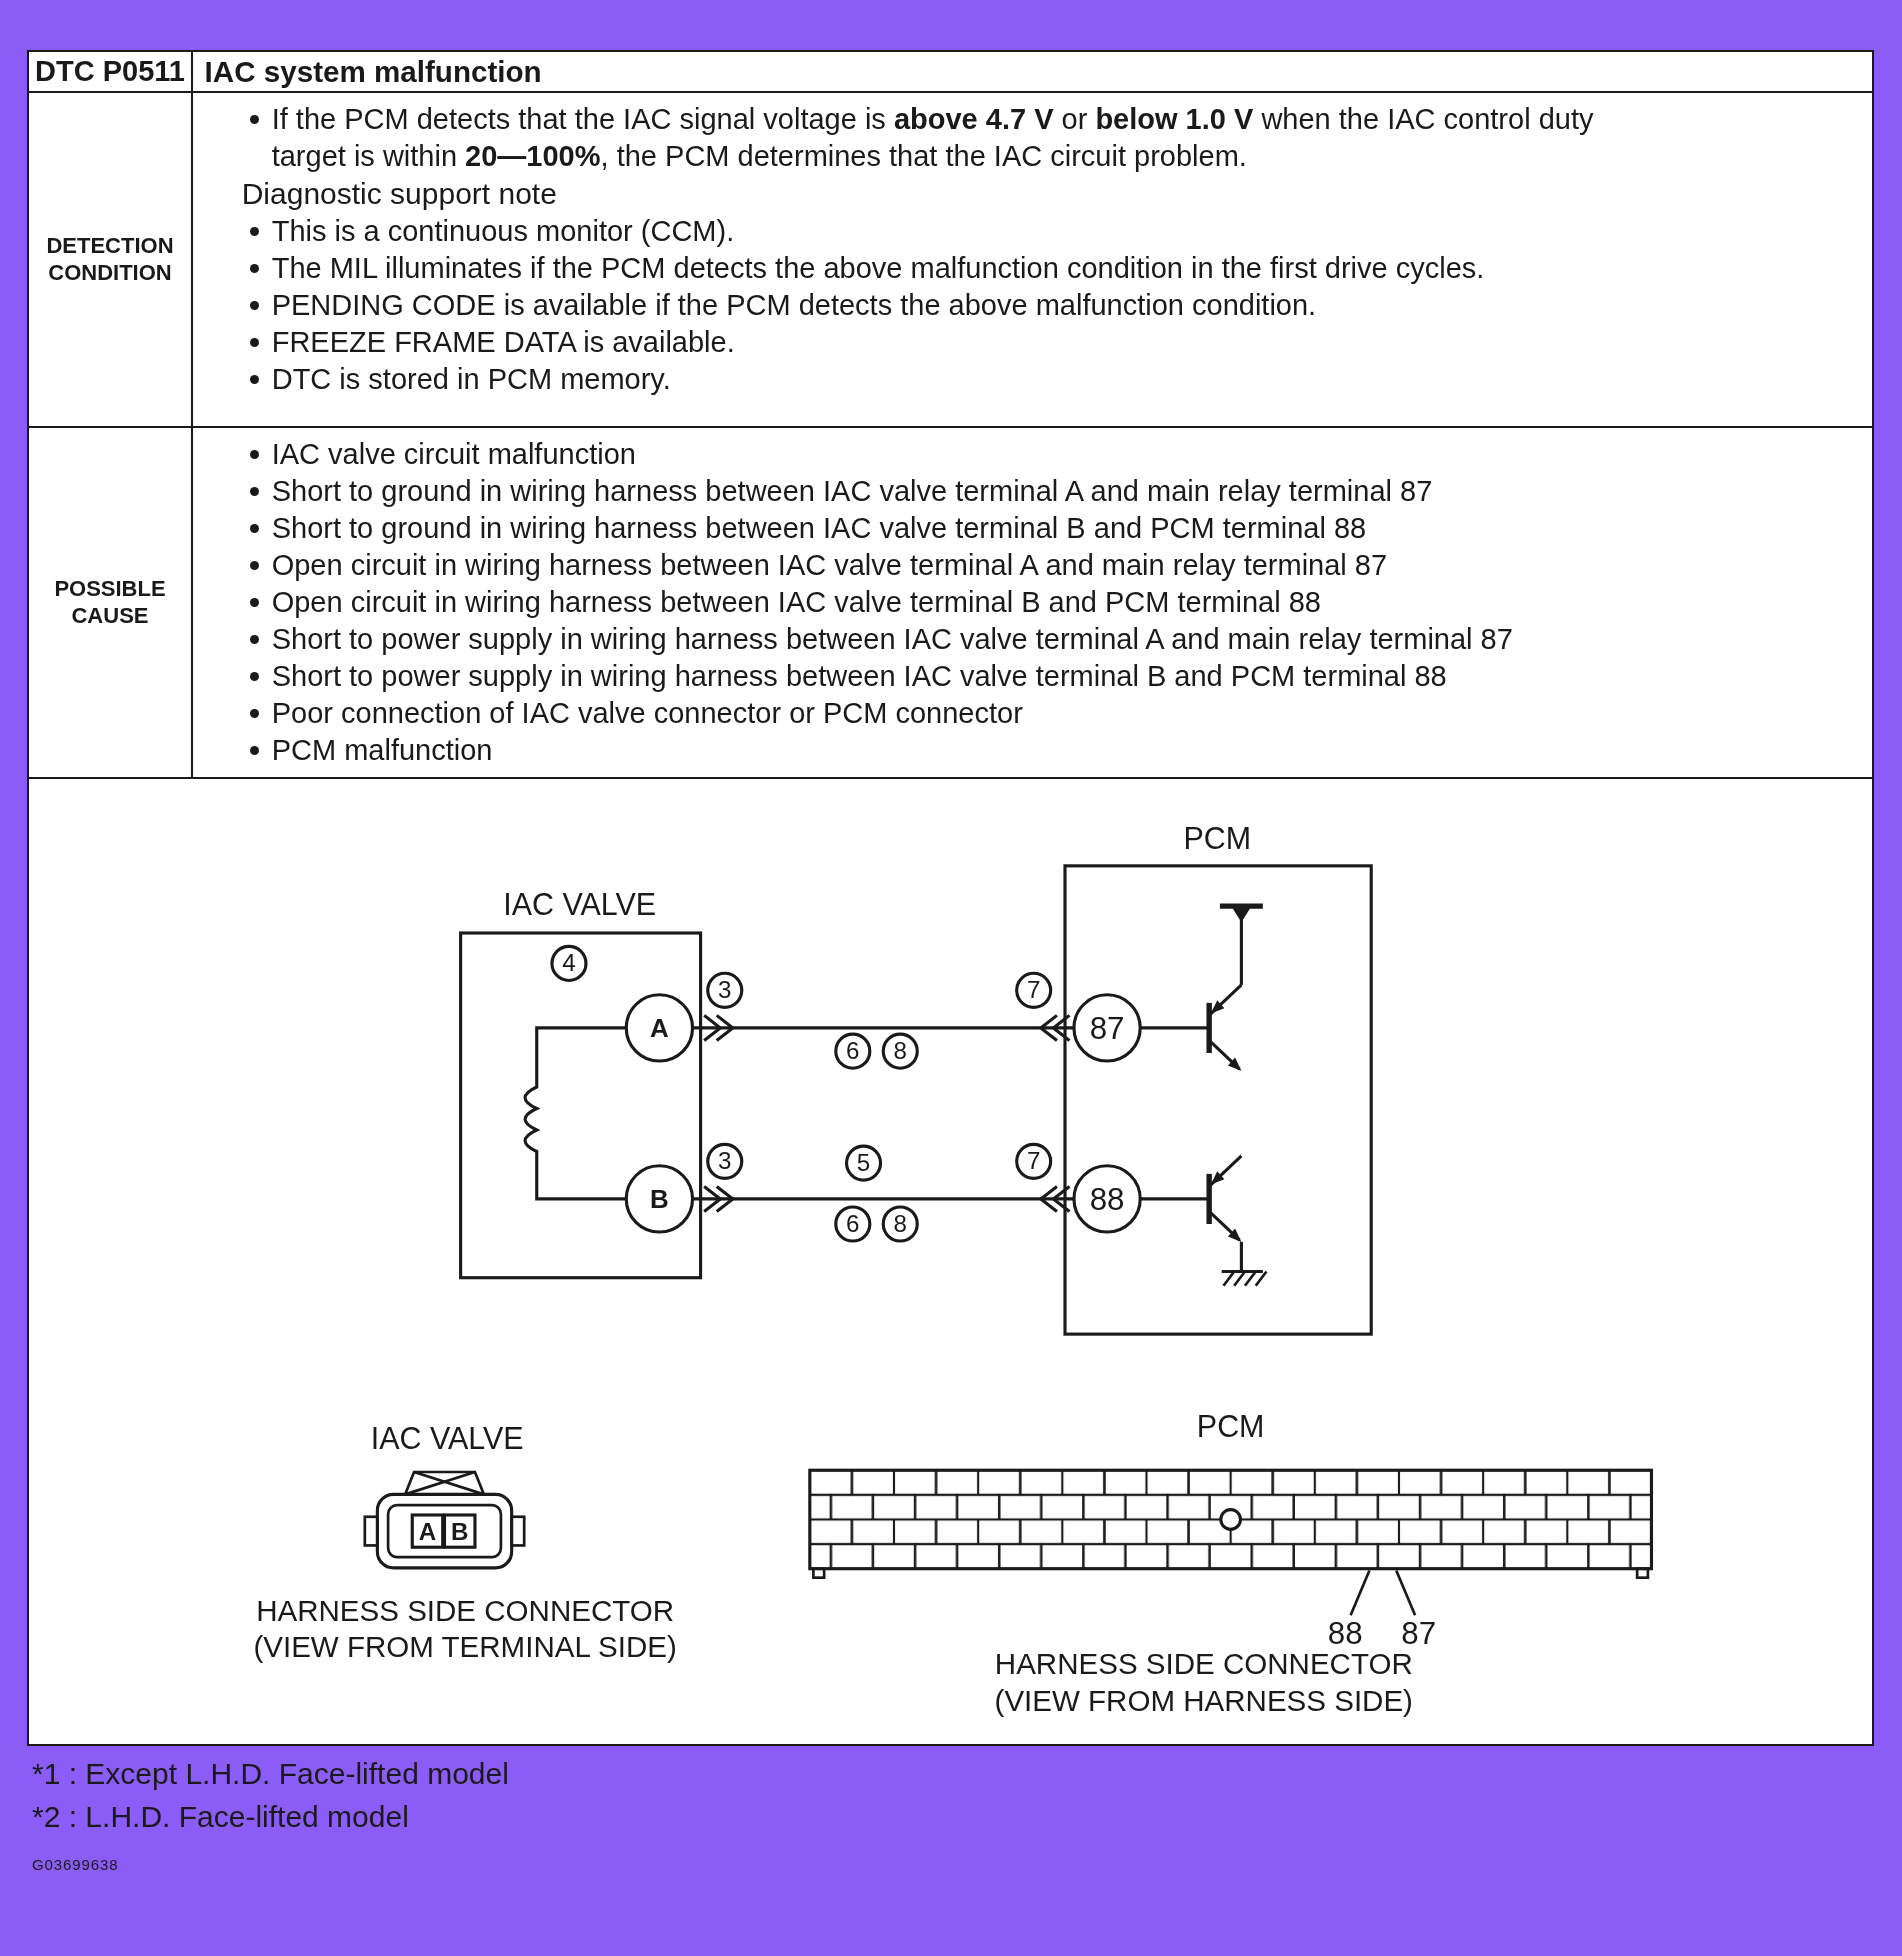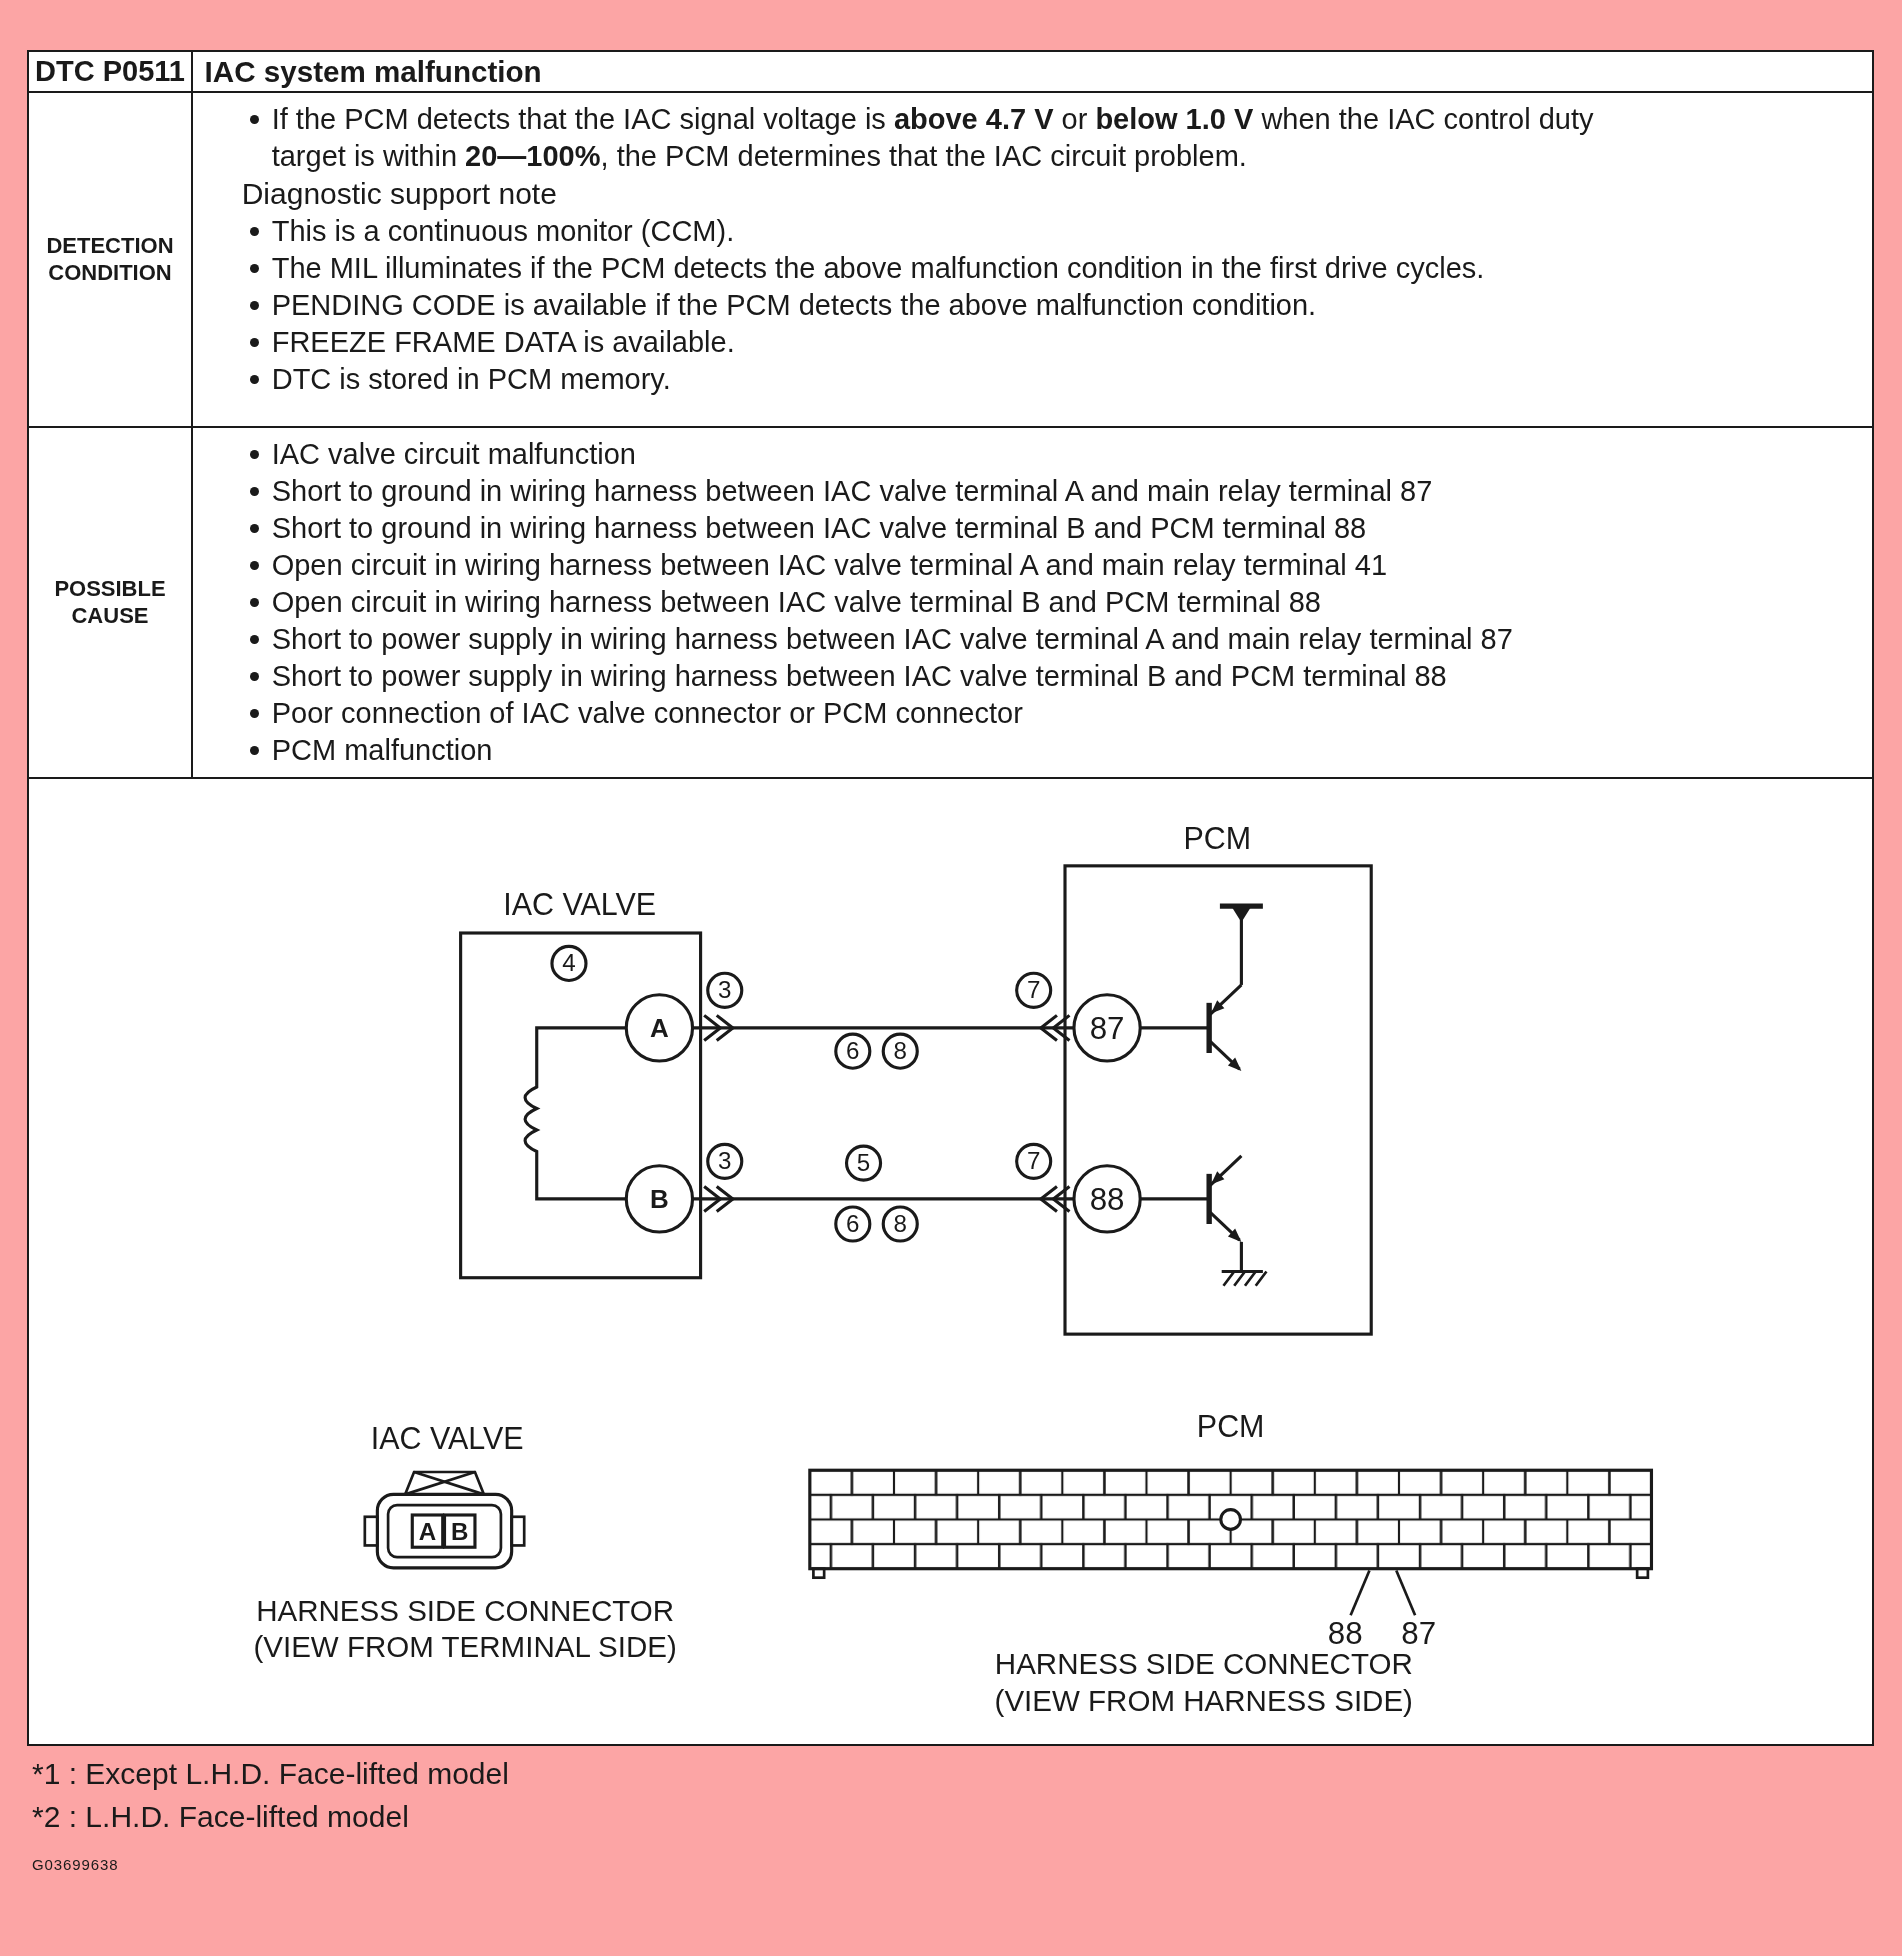--- a/index.html
+++ b/index.html
@@ -1,17 +1,17 @@
 <!DOCTYPE html>
 <html style="font-size:14.3px"><head>
 <meta charset="utf-8">
 <style>
   html,body { margin:0; padding:0; background:#ffffff; }
   .page {
-    position:relative; width:1902px; height:1957px; background:#fca5a5;
+    position:relative; width:1902px; height:1957px; background:#8b5cf6;
     font-family:"Liberation Sans", sans-serif; color:#1a1a1a; overflow:hidden;
   }
 
   
   .dtc-table {
     position:absolute; left:27px; top:50px; width:1847px;
     border:2.7px solid #1a1a1a; box-sizing:border-box; background:#fff;
   }
   .t-row { display:flex; box-sizing:border-box; }
   .t-row + .t-row { border-top:2.7px solid #1a1a1a; }
@@ -91,21 +91,21 @@
     </div>
 
     <div class="t-row cause-row">
       <div class="t-left">POSSIBLE CAUSE</div>
       <div class="t-right">
         <div class="cell-content">
           <ul class="bullets">
             <li>IAC valve circuit malfunction</li>
             <li>Short to ground in wiring harness between IAC valve terminal A and main relay terminal 87</li>
             <li>Short to ground in wiring harness between IAC valve terminal B and PCM terminal 88</li>
-            <li>Open circuit in wiring harness between IAC valve terminal A and main relay terminal 41</li>
+            <li>Open circuit in wiring harness between IAC valve terminal A and main relay terminal 87</li>
             <li>Open circuit in wiring harness between IAC valve terminal B and PCM terminal 88</li>
             <li>Short to power supply in wiring harness between IAC valve terminal A and main relay terminal 87</li>
             <li>Short to power supply in wiring harness between IAC valve terminal B and PCM terminal 88</li>
             <li>Poor connection of IAC valve connector or PCM connector</li>
             <li>PCM malfunction</li>
           </ul>
         </div>
       </div>
     </div>
 

